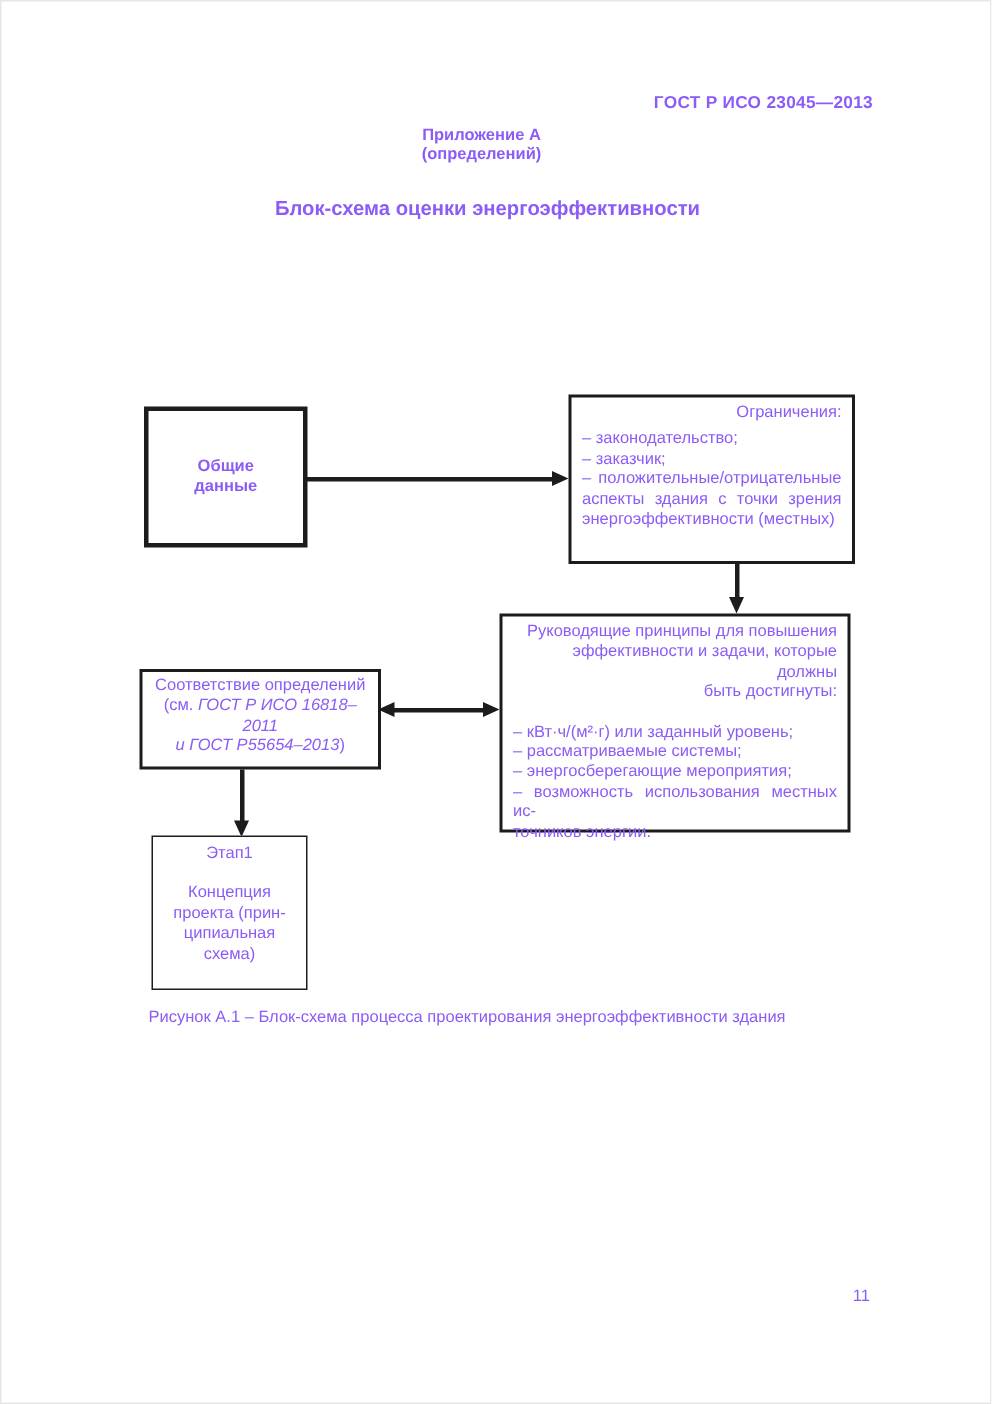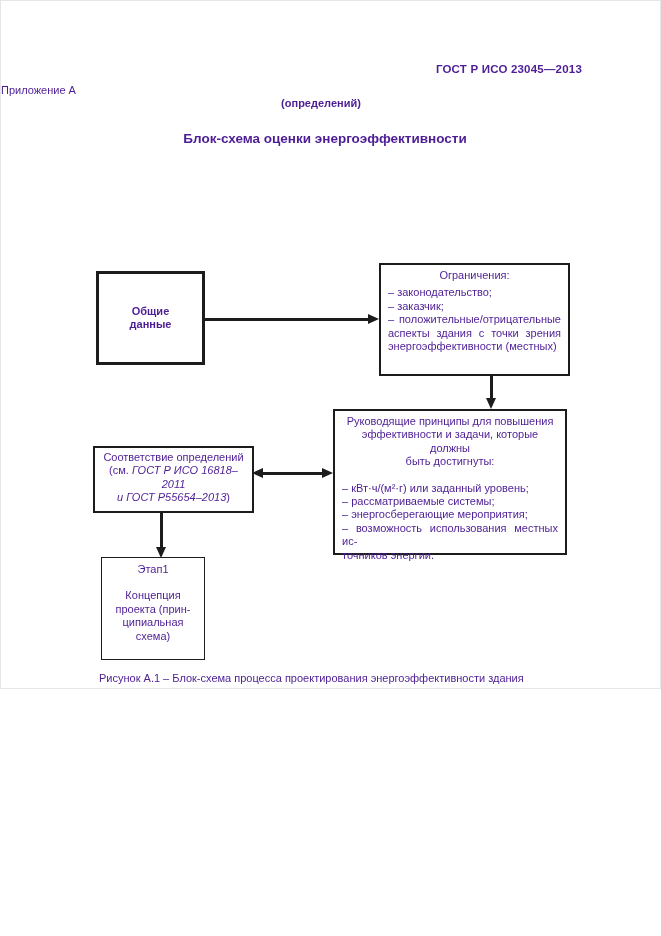--- a/index.html
+++ b/index.html
@@ -1,52 +1,52 @@
 <!DOCTYPE html>
 <html><head>
 <meta charset="utf-8">
 <style>
   html, body { margin: 0; padding: 0; background: #ffffff; }
   .page {
     position: relative;
     width: 661px;
-    height: 689px;
+    height: 936px;
     background: #ffffff;
     font-family: "Liberation Sans", sans-serif;
-    color: #4c1d95;
+    color: #8b5cf6;
     border: 1px solid #e6e6e6;
     box-sizing: border-box;
     overflow: hidden;
   }
   .hdr-right {
     position: absolute; top: 62px; right: 78px;
     font-size: 11.5px; font-weight: bold; letter-spacing: 0.2px;
   }
   .annex-line1 {
     position: absolute; top: 83px; left: 0; width: 640px;
-    text-align: left; font-size: 11px; font-weight: normal;
+    text-align: center; font-size: 11px; font-weight: bold;
   }
   .annex-line2 {
     position: absolute; top: 96px; left: 0; width: 640px;
     text-align: center; font-size: 11px; font-weight: bold;
   }
   .doc-title {
     position: absolute; top: 130px; left: 0; width: 648px;
     text-align: center; font-size: 13.5px; font-weight: bold;
   }
   .box {
     position: absolute;
     border: 2px solid #1c1c1c;
     box-sizing: border-box;
     font-size: 11px;
     line-height: 13.4px;
     background: #ffffff;
   }
   .pre { white-space: pre-line; }
-  .center { text-align: center; }
+  .center { text-align: right; }
   .jline { text-align: justify; text-align-last: justify; }
   .it { font-style: italic; }
 
   #box-general {
     left: 95px; top: 270px; width: 109px; height: 94px;
     border-width: 3px;
     display: flex; align-items: center; justify-content: center;
     text-align: center;
     font-weight: bold;
   }

